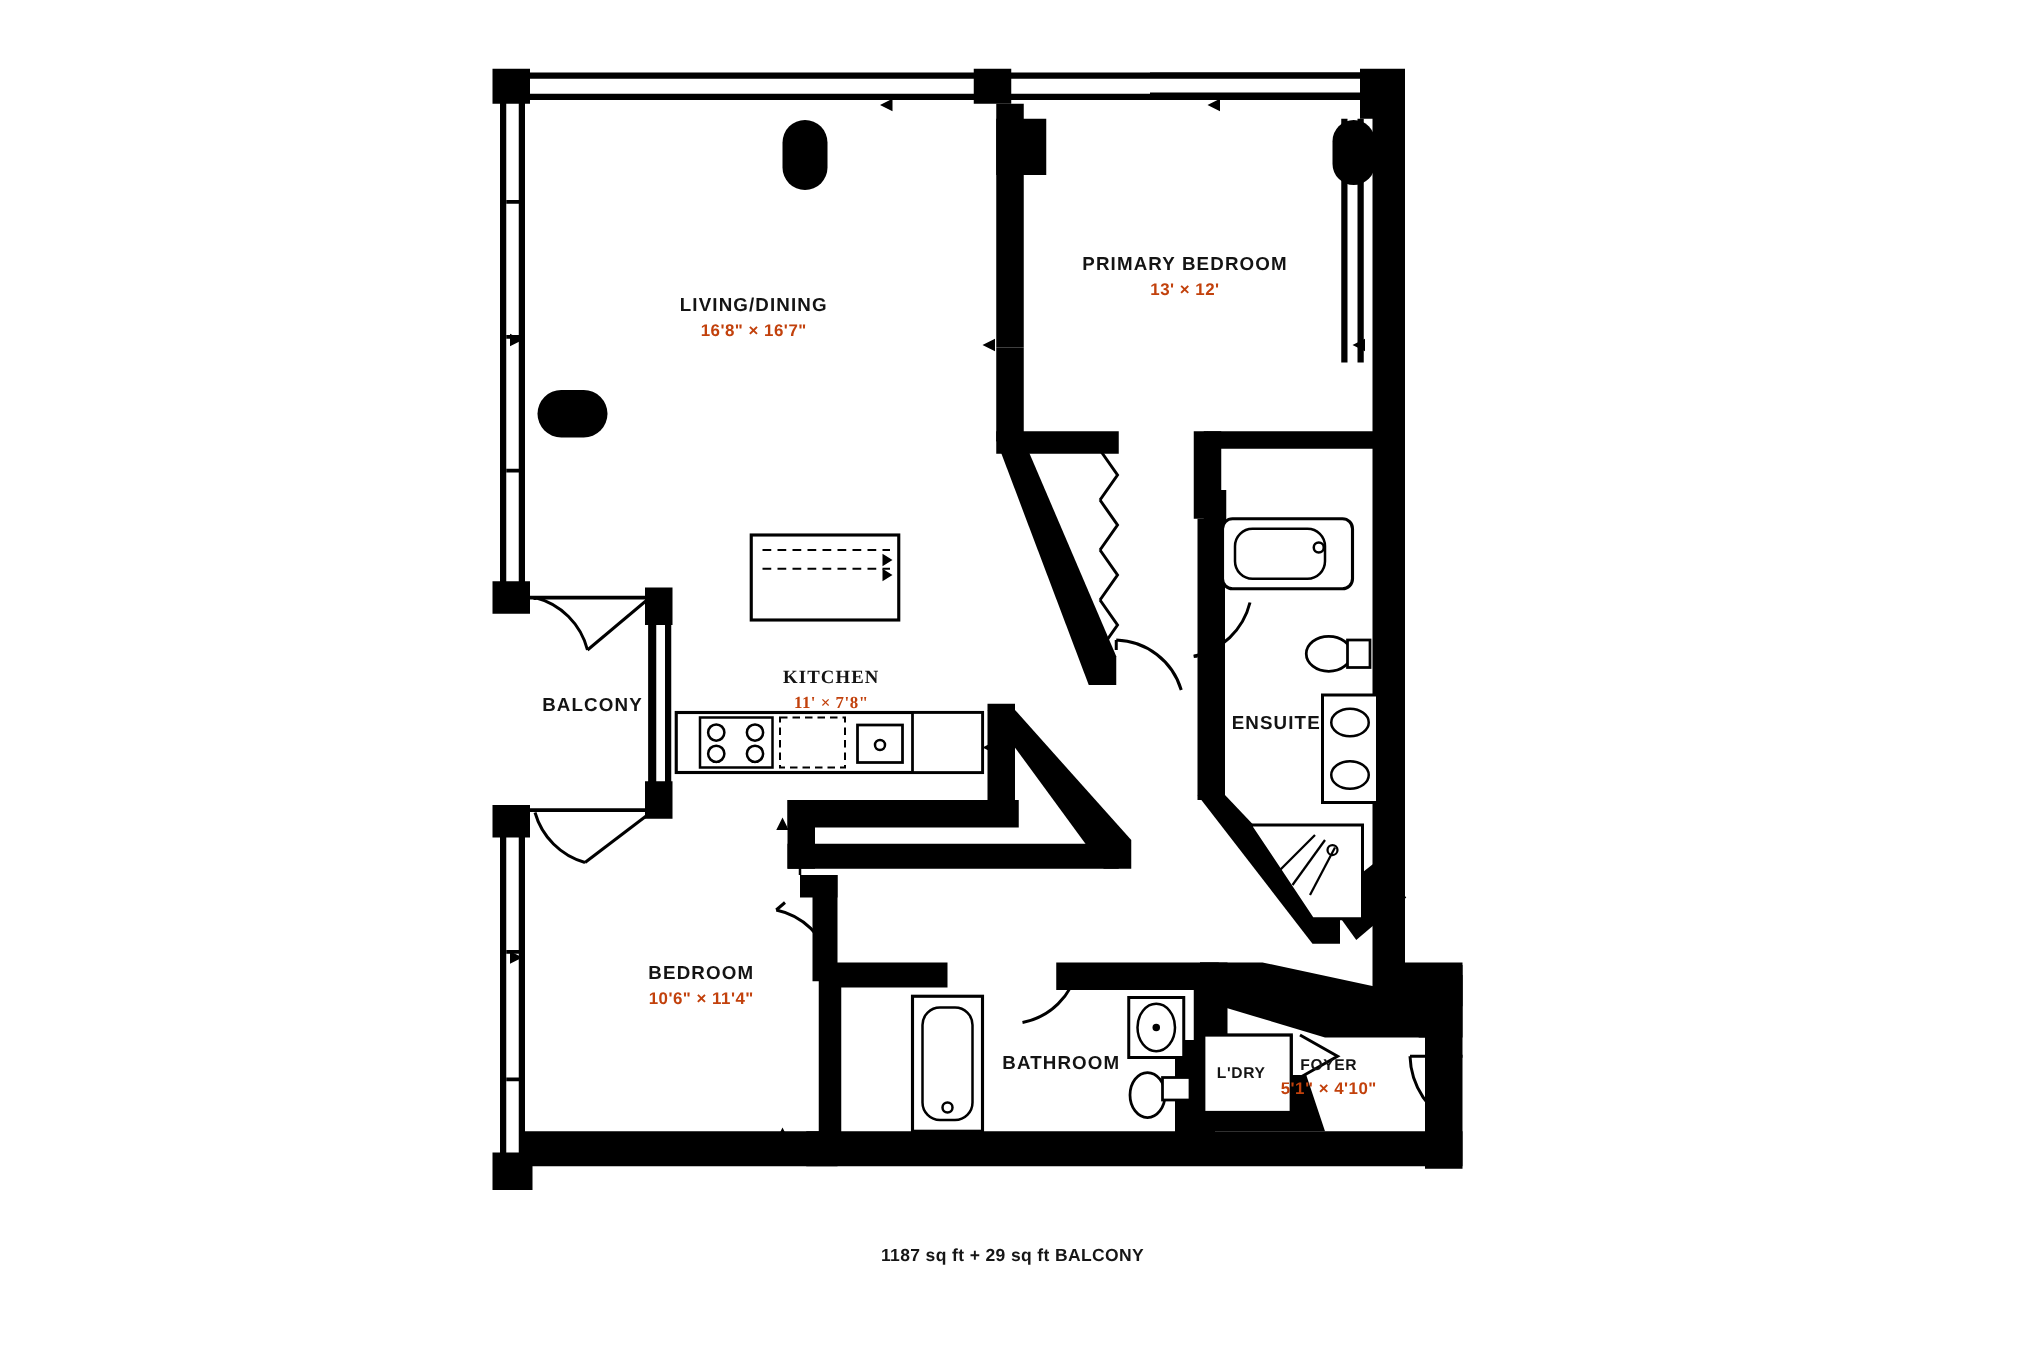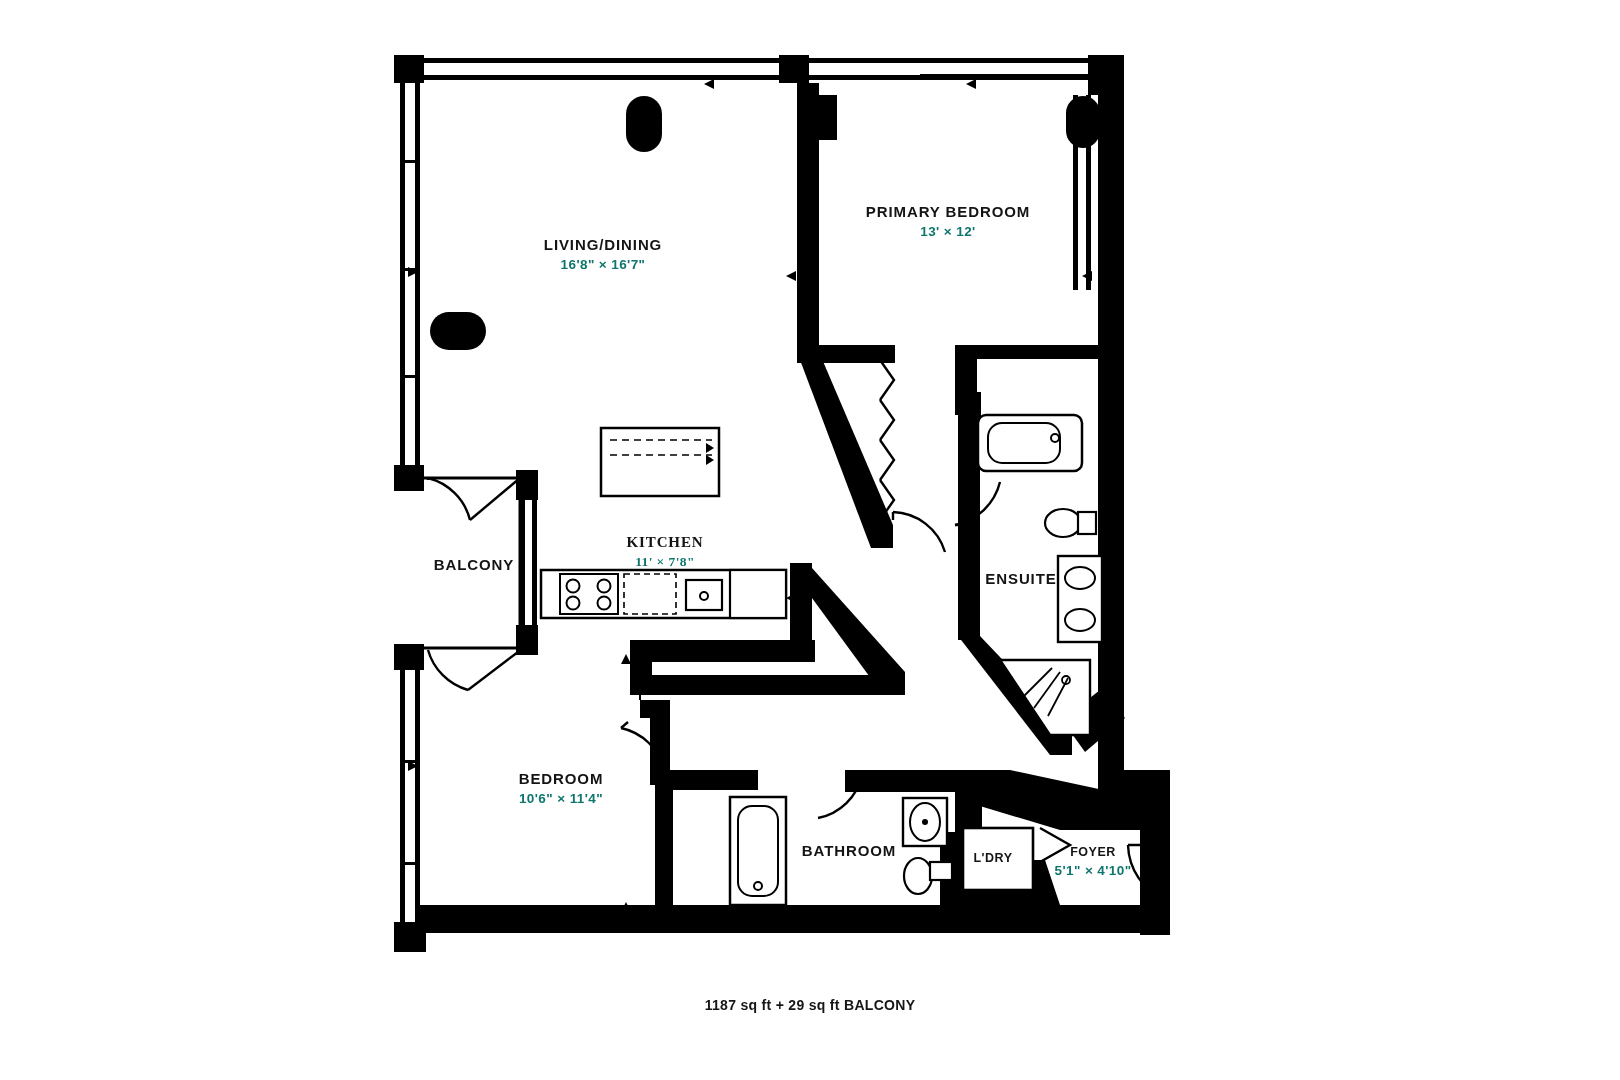--- a/index.html
+++ b/index.html
@@ -36,21 +36,21 @@
     font-size: 15px;
     font-weight: 700;
     letter-spacing: 0.9px;
     color: #141414;
     line-height: 1.25;
   }
   .room-dims {
     font-size: 13.5px;
     font-weight: 600;
     letter-spacing: 0.4px;
-    color: #0f766e;
+    color: #c2410c;
     line-height: 1.3;
     margin-top: 1px;
   }
   .small-name {
     font-size: 12.5px;
     letter-spacing: 0.5px;
   }
   #footer-area {
     position: absolute;
     left: 0;
@@ -339,21 +339,21 @@
   <div class="room-label" style="left:665px; top:533px;font-family:Liberation Serif, serif;">
     <div class="room-name">KITCHEN</div>
     <div class="room-dims">11' × 7'8"</div>
   </div>
 
   <div class="room-label" style="left:532px; top:770px;margin-left:29px;">
     <div class="room-name">BEDROOM</div>
     <div class="room-dims">10'6" × 11'4"</div>
   </div>
 
-  <div class="room-label" style="left:1093px; top:845px;">
+  <div class="room-label" style="left:1063px; top:845px;">
     <div class="room-name small-name">FOYER</div>
     <div class="room-dims">5'1" × 4'10"</div>
   </div>
 
   <div class="room-label" style="left:474px; top:556px;">
     <div class="room-name">BALCONY</div>
   </div>
 
   <div class="room-label" style="left:1021px; top:570px;">
     <div class="room-name">ENSUITE</div>

